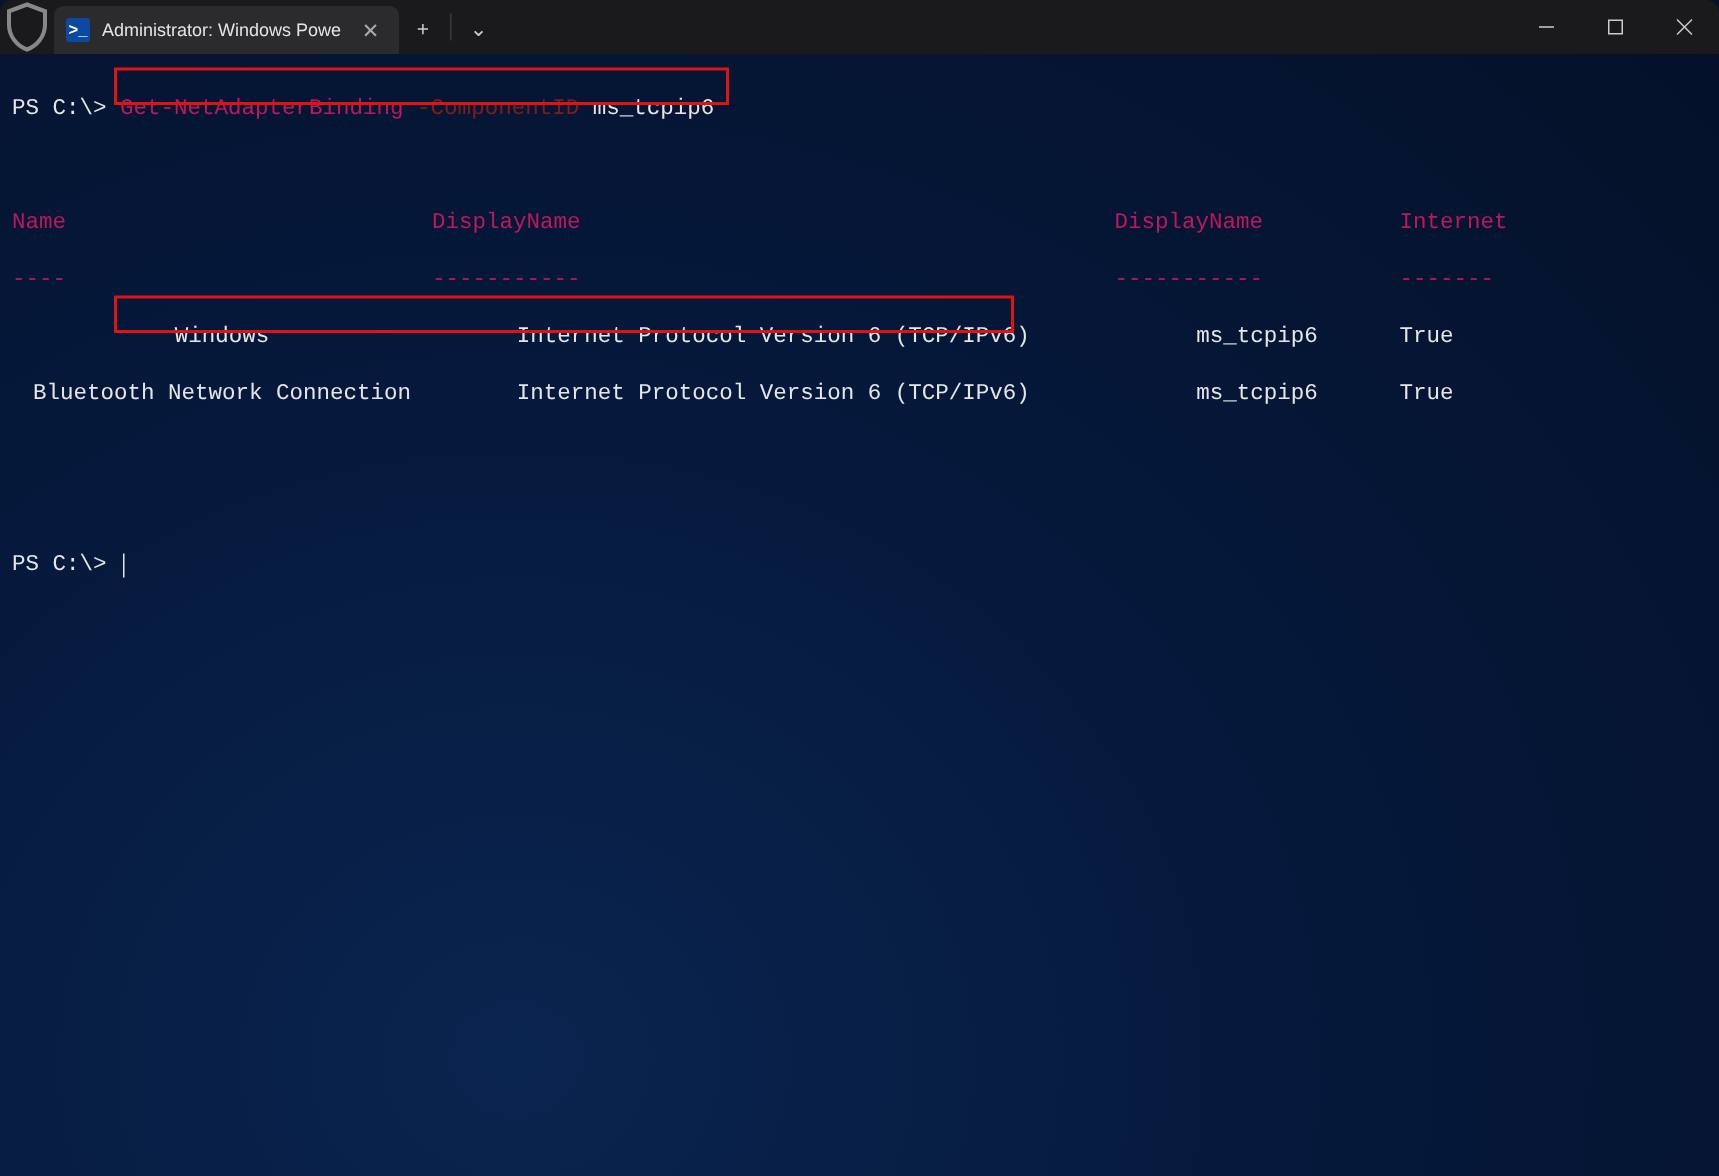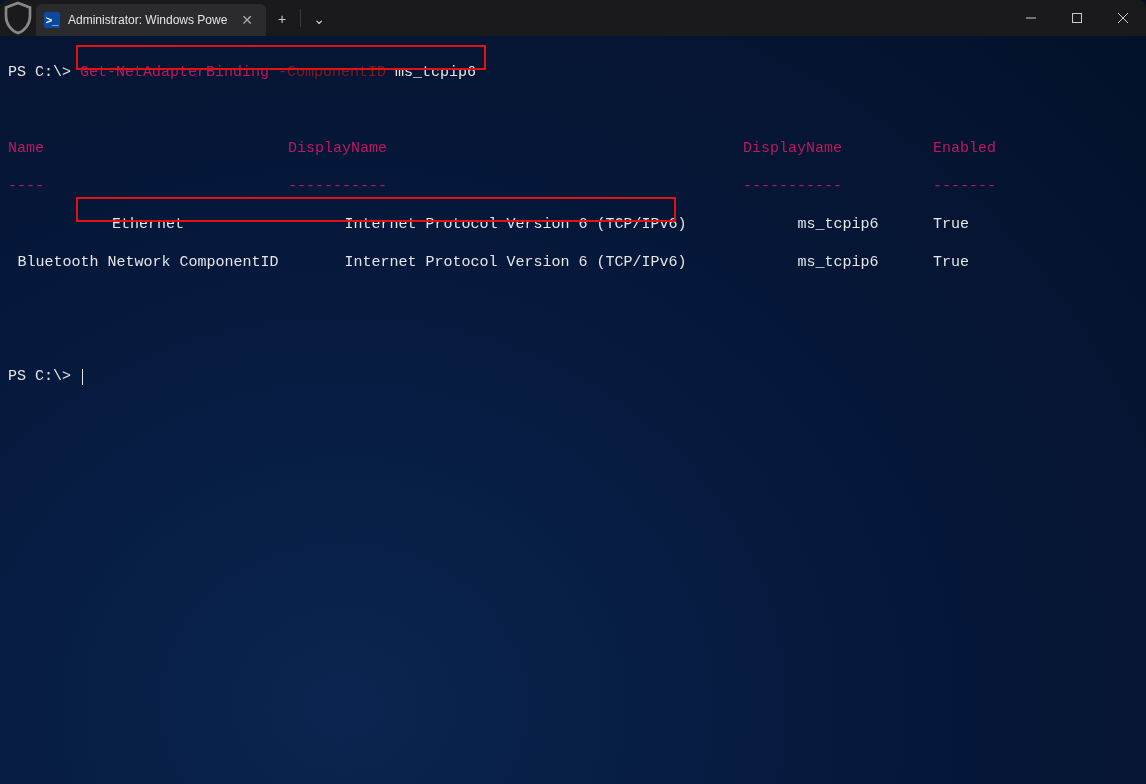--- a/index.html
+++ b/index.html
@@ -131,24 +131,24 @@
         <line x1="1" y1="1" x2="11" y2="11" stroke="#ccc" stroke-width="1"></line>
         <line x1="11" y1="1" x2="1" y2="11" stroke="#ccc" stroke-width="1"></line>
       </svg>
   </div>
 </div>
 
 <div class="container">
 <div class="terminal">
 <span class="prompt-line"><span class="white">PS C:\&gt;</span> <span class="yellow">Get-NetAdapterBinding </span><span class="gray">-ComponentID </span><span class="white">ms_tcpip6</span></span>
 <span class="prompt-line"> </span>
-<span class="prompt-line"><span class="green" style="display:inline-block;width:280px">Name</span><span class="green" style="display:inline-block;width:455px">DisplayName</span><span class="green" style="display:inline-block;width:190px">DisplayName</span><span class="green">Enabled</span></span>
+<span class="prompt-line"><span class="green" style="display:inline-block;width:280px">Name</span><span class="green" style="display:inline-block;width:455px">DisplayName</span><span class="green" style="display:inline-block;width:190px">DisplayName</span><span class="green">Internet</span></span>
 <span class="prompt-line"><span class="green" style="display:inline-block;width:280px">----</span><span class="green" style="display:inline-block;width:455px">-----------</span><span class="green" style="display:inline-block;width:190px">-----------</span><span class="green">-------</span></span>
-<span class="prompt-line"><span class="white" style="display:inline-block;width:280px">Ethernet</span><span class="white" style="display:inline-block;width:455px">Internet Protocol Version 6 (TCP/IPv6)</span><span class="white" style="display:inline-block;width:190px">ms_tcpip6</span><span class="white">True</span></span>
-<span class="prompt-line"><span class="white" style="display:inline-block;width:280px">Bluetooth Network ComponentID</span><span class="white" style="display:inline-block;width:455px">Internet Protocol Version 6 (TCP/IPv6)</span><span class="white" style="display:inline-block;width:190px">ms_tcpip6</span><span class="white">True</span></span>
+<span class="prompt-line"><span class="white" style="display:inline-block;width:280px">Windows</span><span class="white" style="display:inline-block;width:455px">Internet Protocol Version 6 (TCP/IPv6)</span><span class="white" style="display:inline-block;width:190px">ms_tcpip6</span><span class="white">True</span></span>
+<span class="prompt-line"><span class="white" style="display:inline-block;width:280px">Bluetooth Network Connection</span><span class="white" style="display:inline-block;width:455px">Internet Protocol Version 6 (TCP/IPv6)</span><span class="white" style="display:inline-block;width:190px">ms_tcpip6</span><span class="white">True</span></span>
 <span class="prompt-line"> </span>
 <span class="prompt-line"> </span>
 <span class="prompt-line"><span class="white">PS C:\&gt;</span> <span class="cursor"></span></span>
 </div>
 
 <div class="hl-box" style="left:76px; top:9px; width:410px; height:25px;"></div>
 <div class="hl-box" style="left:76px; top:161px; width:600px; height:25px;"></div>
 </div>
 
 </body></html>

